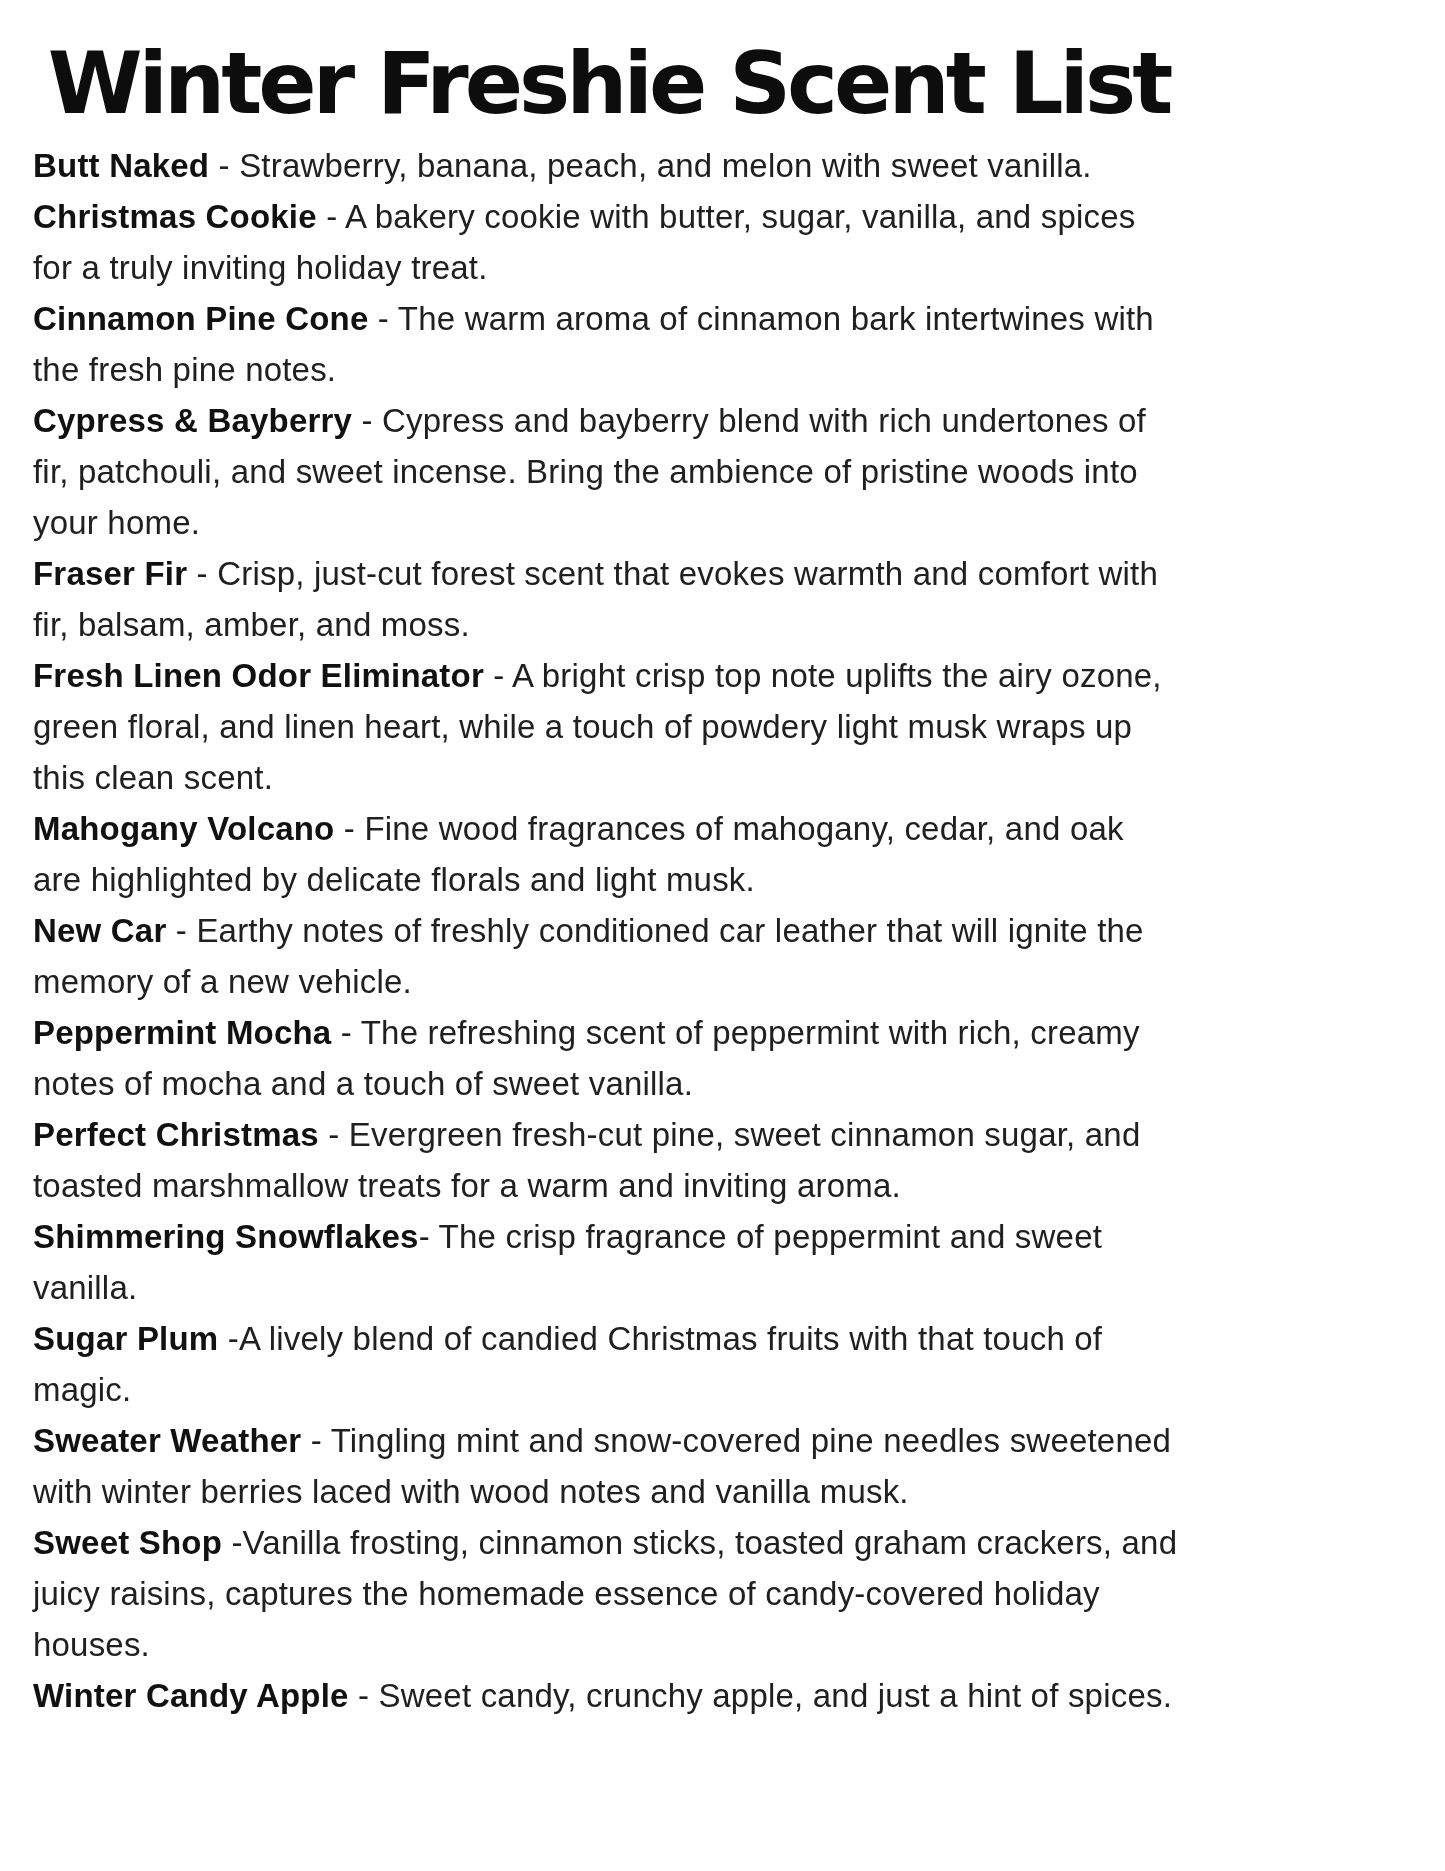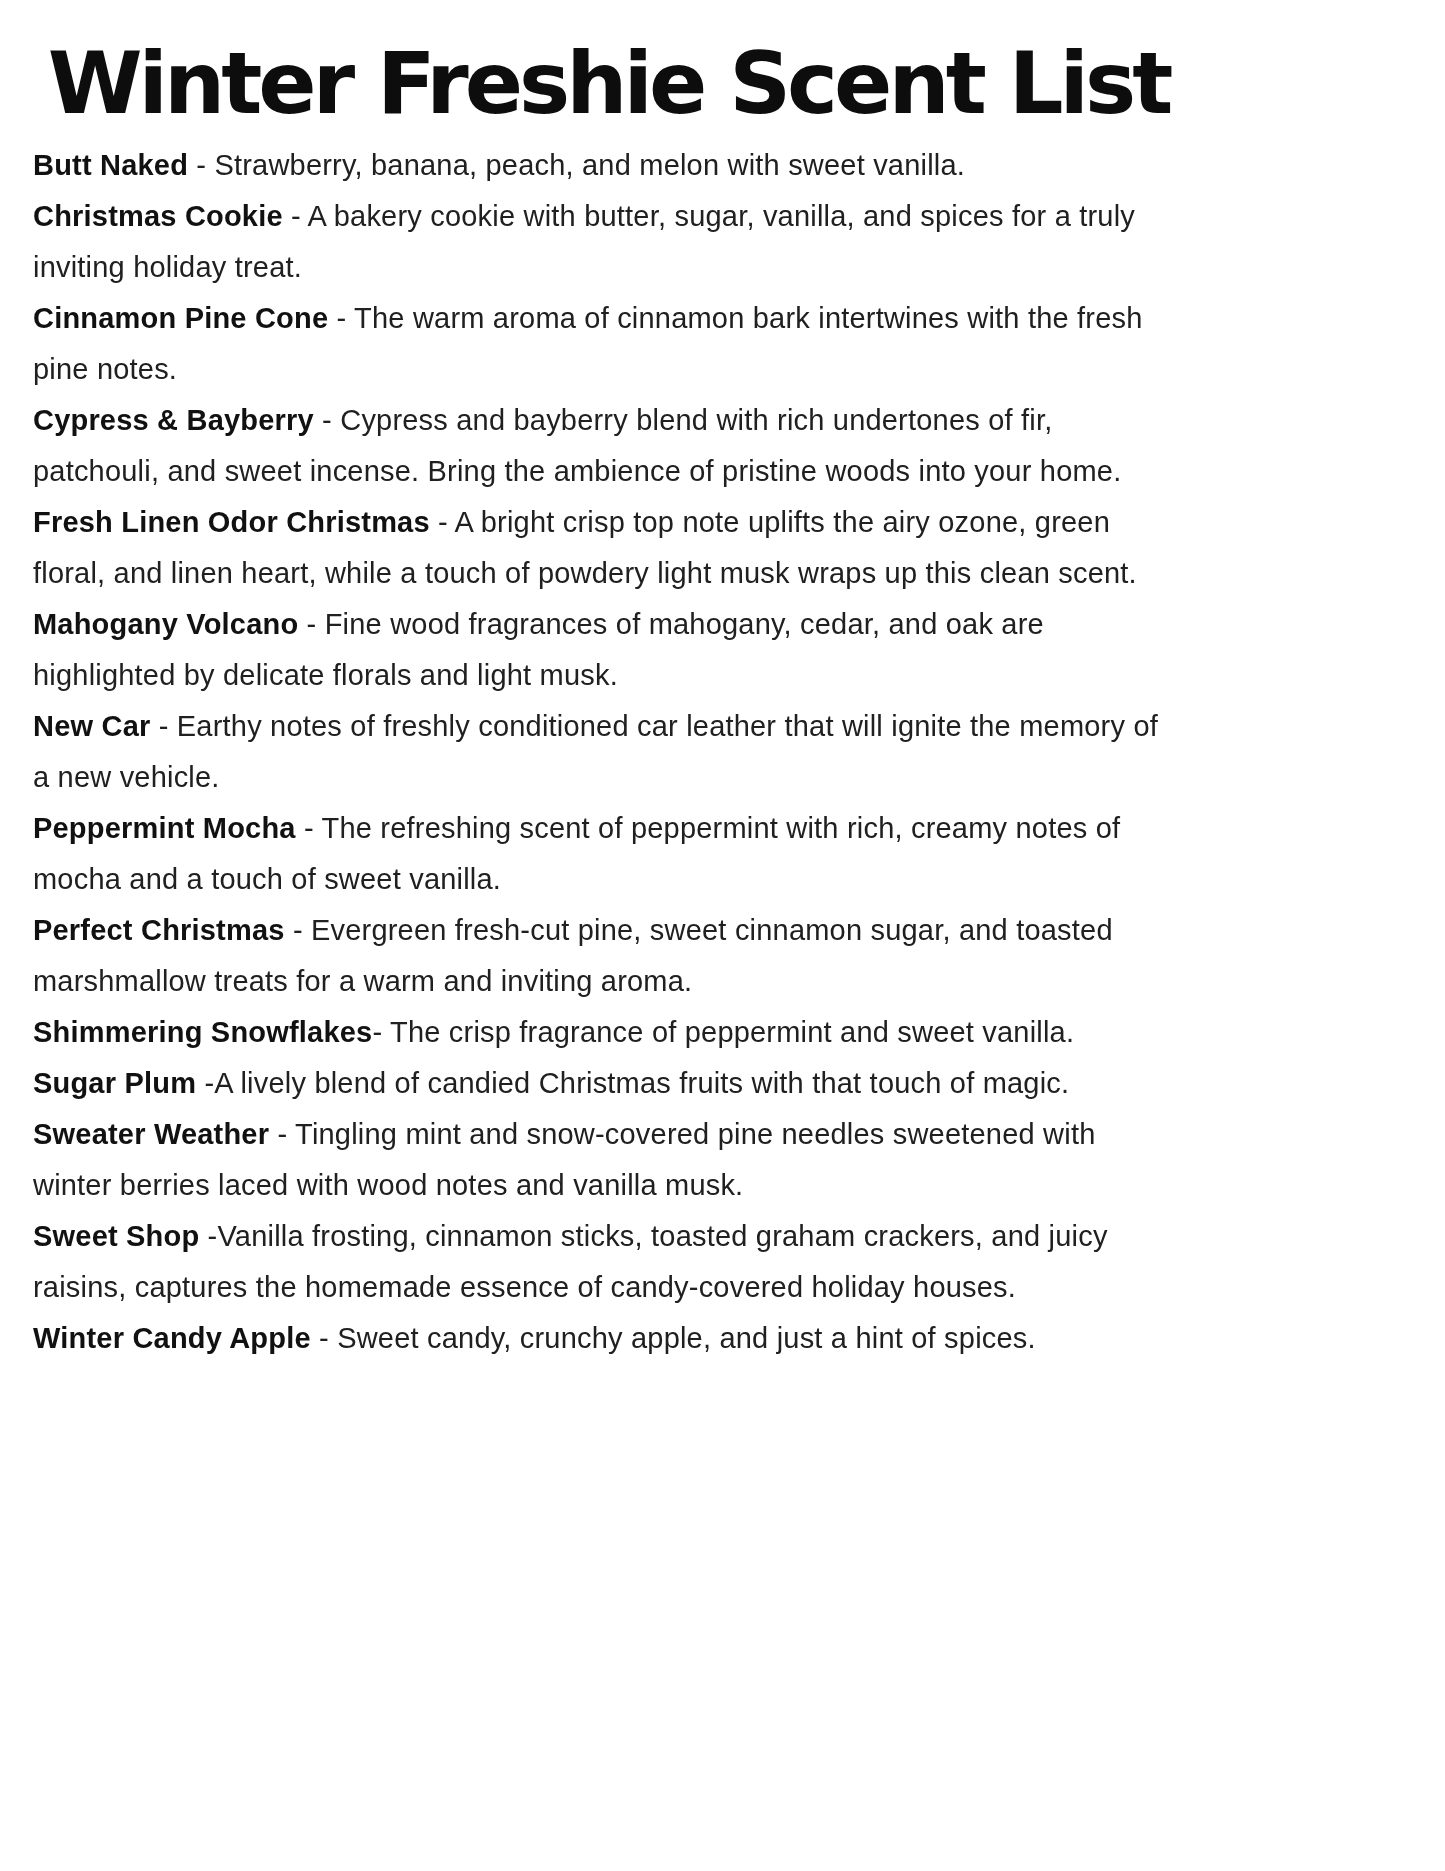--- a/index.html
+++ b/index.html
@@ -27,21 +27,21 @@
     font-family: "DejaVu Sans", sans-serif;
     font-weight: 900;
     font-size: 86px;
     line-height: 1.0;
     letter-spacing: -4px;
     color: #0d0d0d;
     white-space: nowrap;
   }
   .scent-list {
     padding: 0 37px 40px 33px;
-    font-size: 29px;
+    font-size: 33px;
     line-height: 51px;
     letter-spacing: 0.2px;
   }
   .scent-item {
     margin: 0;
   }
   .scent-name {
     font-weight: bold;
     color: #111111;
   }
@@ -54,21 +54,22 @@
 <body>
 
 <div class="page">
   <h1 class="page-title">Winter Freshie Scent List</h1>
 
   <div class="scent-list">
     <p class="scent-item"><span class="scent-name">Butt Naked</span><span class="scent-sep"> - </span><span class="scent-desc">Strawberry, banana, peach, and melon with sweet vanilla.</span></p>
     <p class="scent-item"><span class="scent-name">Christmas Cookie</span><span class="scent-sep"> - </span><span class="scent-desc">A bakery cookie with butter, sugar, vanilla, and spices for a truly inviting holiday treat.</span></p>
     <p class="scent-item"><span class="scent-name">Cinnamon Pine Cone</span><span class="scent-sep"> - </span><span class="scent-desc">The warm aroma of cinnamon bark intertwines with the fresh pine notes.</span></p>
     <p class="scent-item"><span class="scent-name">Cypress &amp; Bayberry</span><span class="scent-sep"> - </span><span class="scent-desc">Cypress and bayberry blend with rich undertones of fir, patchouli, and sweet incense. Bring the ambience of pristine woods into your home.</span></p>
-    <p class="scent-item"><span class="scent-name">Fresh Linen Odor Christmas</span><span class="scent-sep"> - </span><span class="scent-desc">A bright crisp top note uplifts the airy ozone, green floral, and linen heart, while a touch of powdery light musk wraps up this clean scent.</span></p>
+    <p class="scent-item"><span class="scent-name">Fraser Fir</span><span class="scent-sep"> - </span><span class="scent-desc">Crisp, just-cut forest scent that evokes warmth and comfort with fir, balsam, amber, and moss.</span></p>
+    <p class="scent-item"><span class="scent-name">Fresh Linen Odor Eliminator</span><span class="scent-sep"> - </span><span class="scent-desc">A bright crisp top note uplifts the airy ozone, green floral, and linen heart, while a touch of powdery light musk wraps up this clean scent.</span></p>
     <p class="scent-item"><span class="scent-name">Mahogany Volcano</span><span class="scent-sep"> - </span><span class="scent-desc">Fine wood fragrances of mahogany, cedar, and oak are highlighted by delicate florals and light musk.</span></p>
     <p class="scent-item"><span class="scent-name">New Car</span><span class="scent-sep"> - </span><span class="scent-desc">Earthy notes of freshly conditioned car leather that will ignite the memory of a new vehicle.</span></p>
     <p class="scent-item"><span class="scent-name">Peppermint Mocha</span><span class="scent-sep"> - </span><span class="scent-desc">The refreshing scent of peppermint with rich, creamy notes of mocha and a touch of sweet vanilla.</span></p>
     <p class="scent-item"><span class="scent-name">Perfect Christmas</span><span class="scent-sep"> - </span><span class="scent-desc">Evergreen fresh-cut pine, sweet cinnamon sugar, and toasted marshmallow treats for a warm and inviting aroma.</span></p>
     <p class="scent-item"><span class="scent-name">Shimmering Snowflakes</span><span class="scent-sep">- </span><span class="scent-desc">The crisp fragrance of peppermint and sweet vanilla.</span></p>
     <p class="scent-item"><span class="scent-name">Sugar Plum</span><span class="scent-sep"> -</span><span class="scent-desc">A lively blend of candied Christmas fruits with that touch of magic.</span></p>
     <p class="scent-item"><span class="scent-name">Sweater Weather</span><span class="scent-sep"> - </span><span class="scent-desc">Tingling mint and snow-covered pine needles sweetened with winter berries laced with wood notes and vanilla musk.</span></p>
     <p class="scent-item"><span class="scent-name">Sweet Shop</span><span class="scent-sep"> -</span><span class="scent-desc">Vanilla frosting, cinnamon sticks, toasted graham crackers, and juicy raisins, captures the homemade essence of candy-covered holiday houses.</span></p>
     <p class="scent-item"><span class="scent-name">Winter Candy Apple</span><span class="scent-sep"> - </span><span class="scent-desc">Sweet candy, crunchy apple, and just a hint of spices.</span></p>
   </div>

